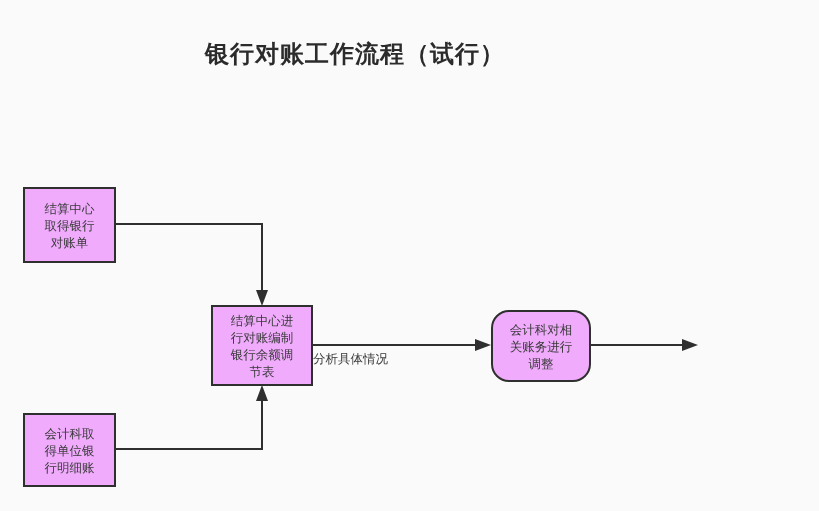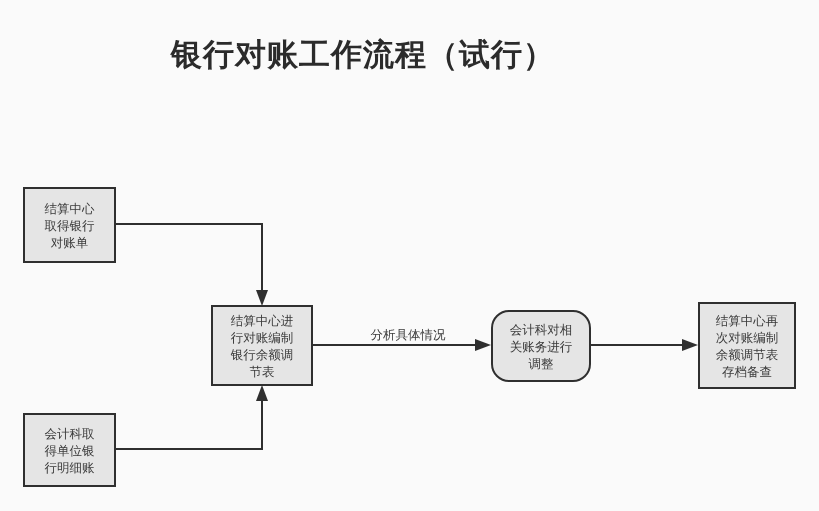--- a/index.html
+++ b/index.html
@@ -19,31 +19,30 @@
     width: 819px;
     height: 511px;
     background: #fafafa;
   }
   .title {
     position: absolute;
     left: 0;
     top: 34px;
     width: 710px;
     text-align: center;
-    font-size: 31px;
+    font-size: 24px;
     font-weight: bold;
     color: #2b2b2b;
     letter-spacing: 1px;
     line-height: 40px;
-    margin-left: 8px;
   }
   .node {
     position: absolute;
     box-sizing: border-box;
-    background: #e5e5e5;
+    background: #f0abfc;
     border: 2px solid #2f2f2f;
     color: #3a3a3a;
     font-size: 12.5px;
     line-height: 17px;
     display: flex;
     align-items: center;
     justify-content: flex-start;
     text-align: center;
     white-space: pre-line;
     padding: 4px 4px;
@@ -71,21 +70,21 @@
     fill: none;
   }
   .arrow-head { fill: #2f2f2f; }
 
   .edge-label {
     position: absolute;
     font-size: 12.5px;
     color: #3a3a3a;
     line-height: 17px;
     white-space: nowrap;
-    text-align: center;
+    margin-top: 24px;
   }
   #edge-label-analyze { left: 313px; top: 326px; width: 190px; }
   #edge-label-correct { left: 313px; top: 351px; width: 190px; }
 </style>
 </head>
 <body>
 
 <div id="canvas">
 
   <div class="title">银行对账工作流程（试行）</div>
@@ -131,23 +130,17 @@
 银行余额调
 节表</span>
   </div>
 
   <div class="node" id="node-adjust">
     <span class="node-text">会计科对相
 关账务进行
 调整</span>
   </div>
 
-  <div class="node" id="node-archive">
-    <span class="node-text">结算中心再
-次对账编制
-余额调节表
-存档备查</span>
-  </div>
 
   <div class="edge-label" id="edge-label-analyze">分析具体情况</div>
 
 
 </div>
 
 </body></html>

